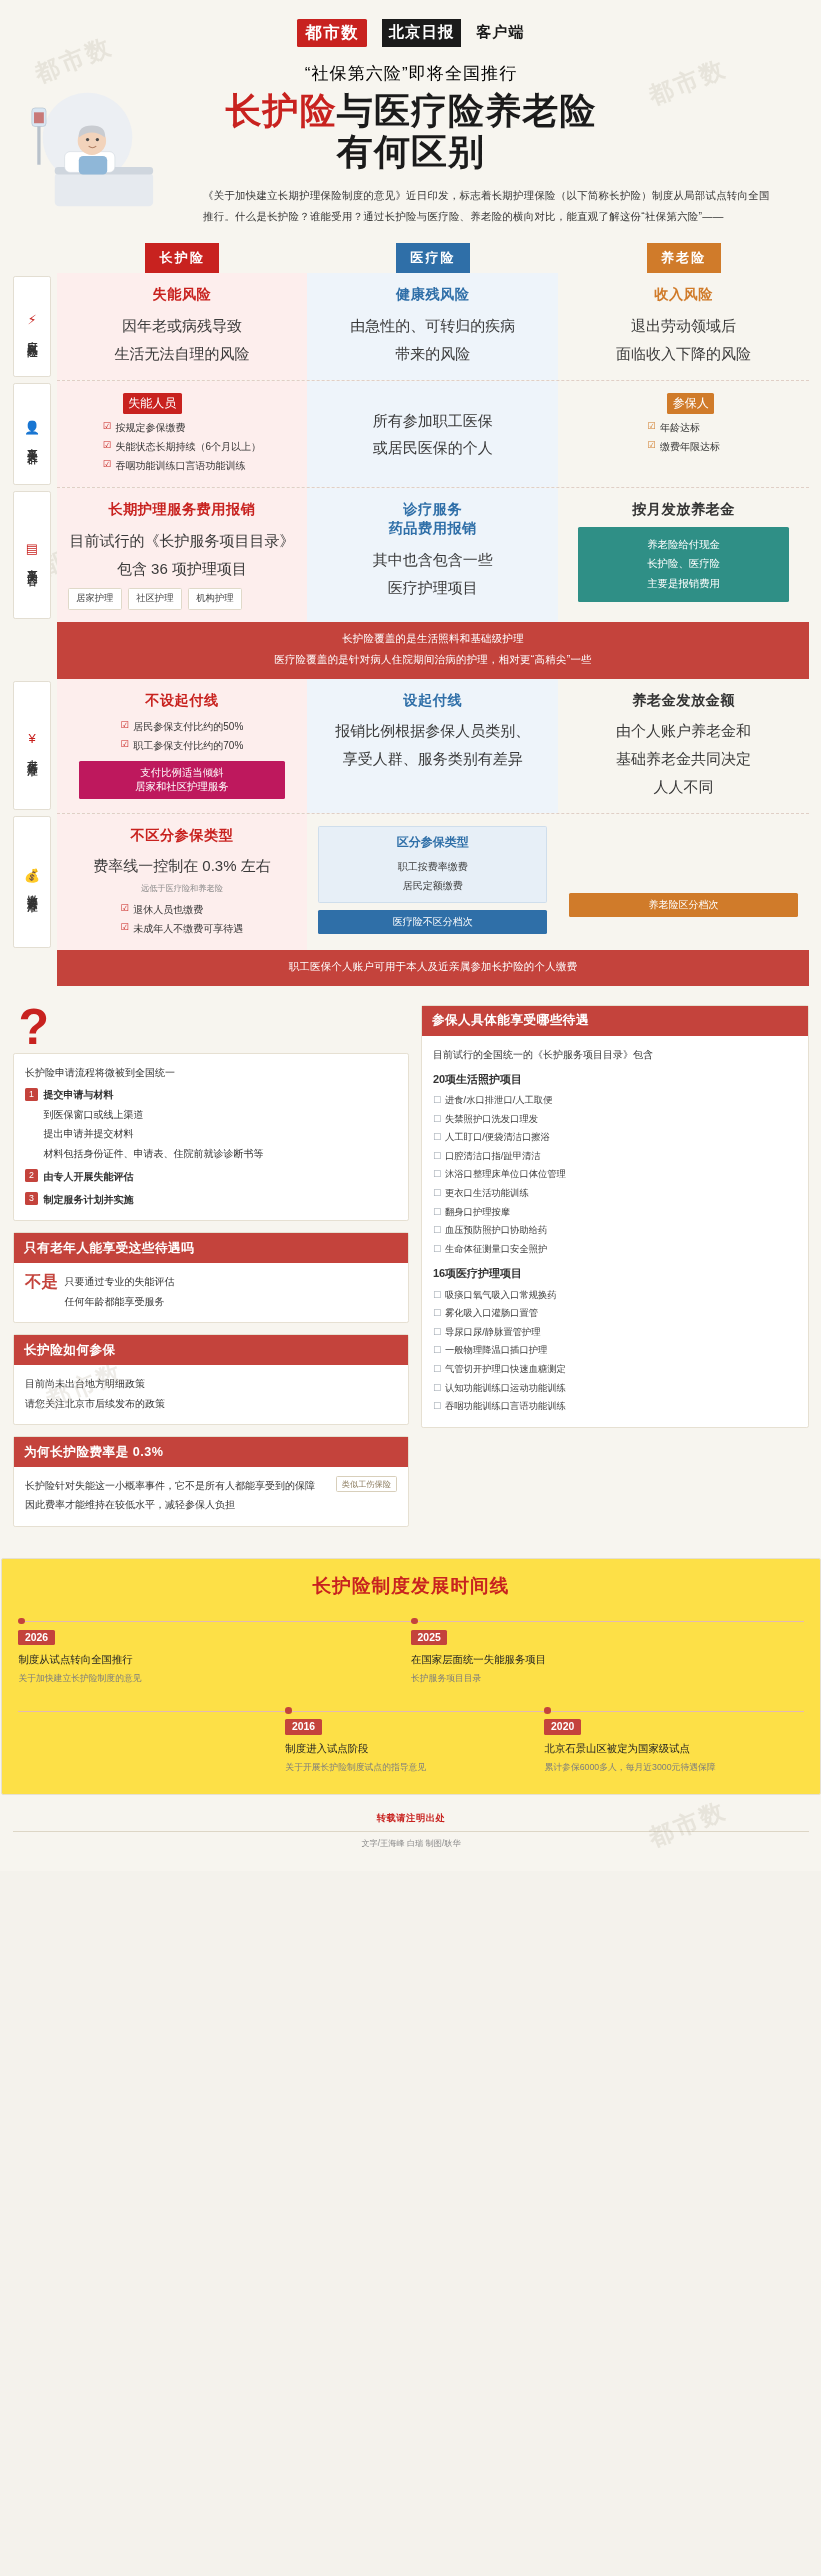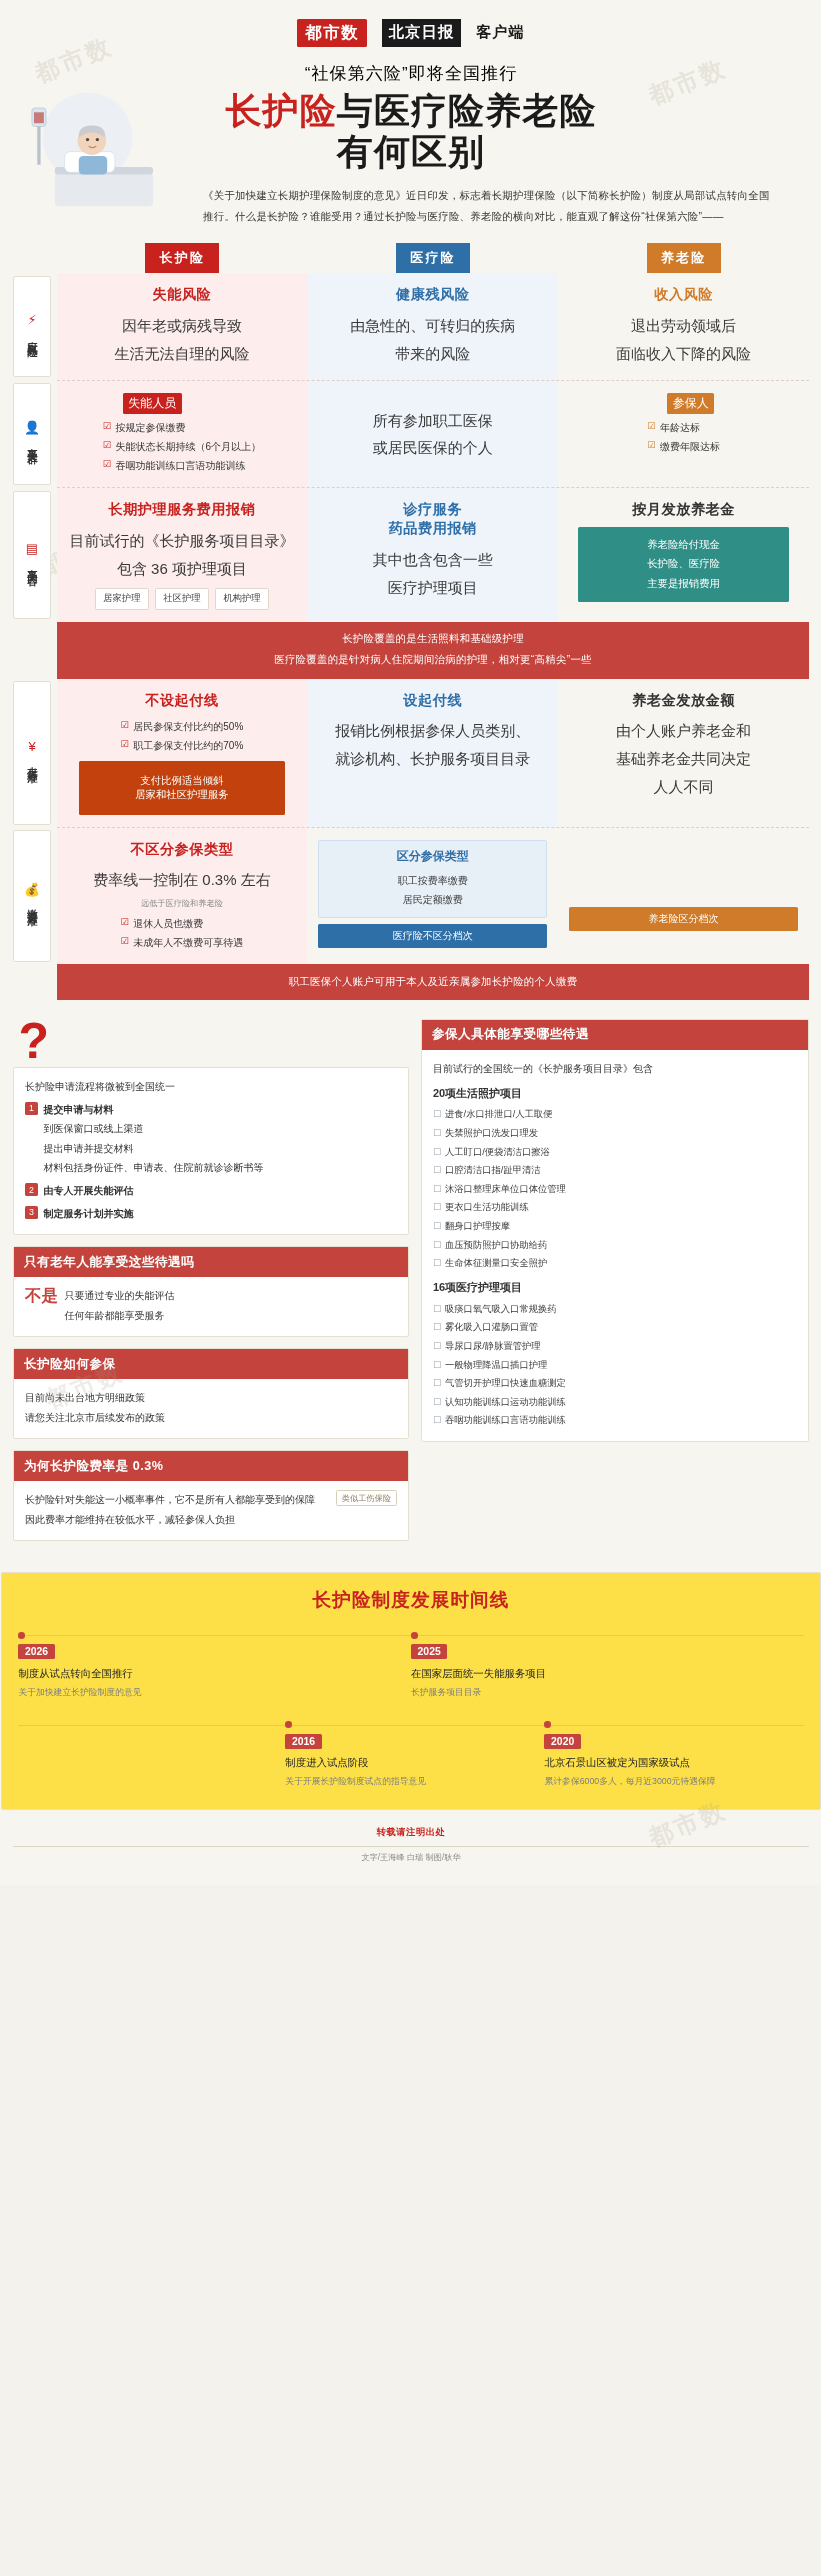--- a/index.html
+++ b/index.html
@@ -55,25 +55,25 @@
   .cell.c h4 { color:#d07b2a; }
   .cell p { font-size:15px; line-height:1.85; color:#3a3a3a; }
 
   .chip { display:inline-block; background:#c8221f; color:#fff; font-size:12px; padding:2.2px 5.5px; border-radius:1.6px; margin-right:4.4px; vertical-align:middle;margin-left:20px; }
   .chipC { background:#d07b2a; }
   .chk { display:flex; align-items:flex-start; gap:4.4px; font-size:10px; line-height:1.9; color:#333; text-align:left; }
   .chk .bx { color:#c8221f; font-size:9.3px; }
   .chk.c .bx { color:#d07b2a; }
   .listwrap { display:inline-block; text-align:left; }
 
-  .pillrow { display:flex; gap:5.5px; justify-content:center; flex-wrap:wrap; margin-top:5.5px; }
+  .pillrow { display:flex; gap:5.5px; flex-wrap:wrap; margin-top:5.5px; }
   .pill { background:#fff; border:0.5px solid #e0d9c9; font-size:9.3px; color:#444; padding:3.3px 7.7px; border-radius:1.6px; }
 
   .redband { background:#c4433c; color:#fff; font-size:10.4px; line-height:2; text-align:center; padding:7.7px 10px; margin:0 0 0 44px; letter-spacing:0.3px; }
-  .redband2 { background:#c2410c; color:#fff; font-size:10.4px; text-align:center; padding:13px 10px; margin:5.5px 11px 0; border-radius:1.6px; }
+  .redband2 { background:#be185d; color:#fff; font-size:10.4px; text-align:center; padding:5px 10px; margin:5.5px 11px 0; border-radius:1.6px; }
   .tealbox { background:#2f8f86; color:#fff; font-size:10.4px; line-height:1.9; text-align:center; padding:7.7px 8.8px; margin:6.6px 8.8px 0; border-radius:1.6px; }
   .divider-dot { border-top:1.1px dashed #e0cfc6; margin:0 0 0 44px; }
 
   .bluebox { background:#e7eff7; border:0.5px solid #cfdeec; border-radius:1.6px; padding:7.7px 8.8px; }
   .bluebox h5 { color:#2f6fa8; font-size:12px; font-weight:bold; text-align:center; margin-bottom:5.5px; }
   .bluebox p { font-size:10px; color:#3a3a3a; text-align:center; line-height:1.9; }
   .smallband { color:#fff; font-size:10px; text-align:center; padding:5px 5.5px; border-radius:1.6px; margin-top:6.6px; }
   .sbB { background:#2f6fa8; }
   .sbC { background:#d07b2a; }
   .note { font-size:8.2px; color:#8a8a8a; text-align:center; margin-top:3.3px; }
@@ -307,21 +307,21 @@
                   <span>职工参保支付比约的70%</span>
                 </div>
           </div>
           <div class="redband2" style="white-space:pre-line">支付比例适当倾斜
 居家和社区护理服务</div></div>
           </div>
         <div class="col colB">
             <div class="cell b">
           <h4>设起付线</h4>
           <p style="white-space:pre-line">报销比例根据参保人员类别、
-就诊机构、长护服务项目目录</p>
+享受人群、服务类别有差异</p>
             </div>
           </div>
         <div class="col colC">
             <div class="cell c">
           <h4 style="color:#333">养老金发放金额</h4>
           <p style="white-space:pre-line">由个人账户养老金和
 基础养老金共同决定
 人人不同</p>
             </div>
           </div>

